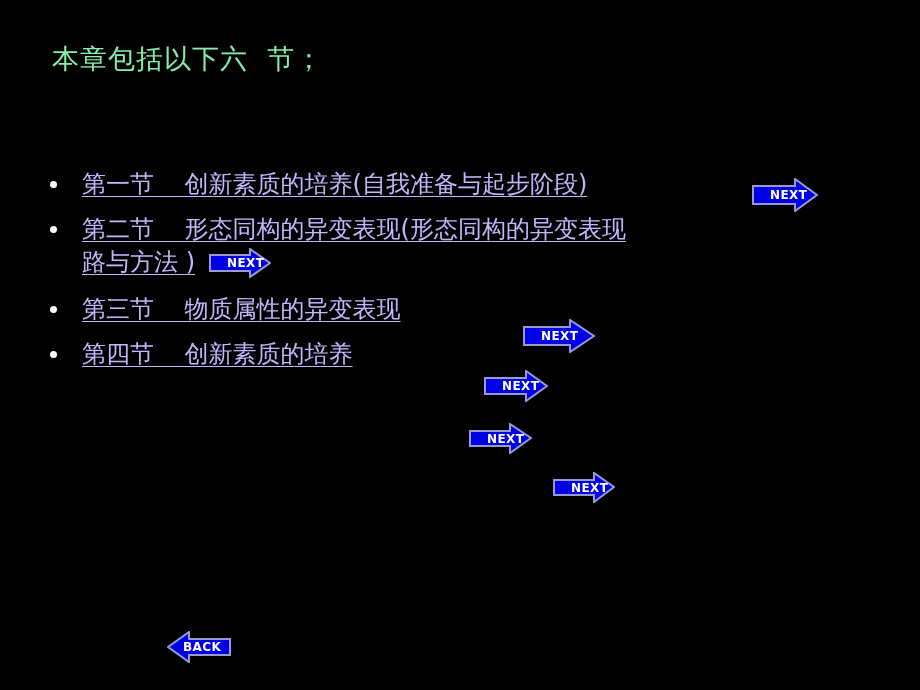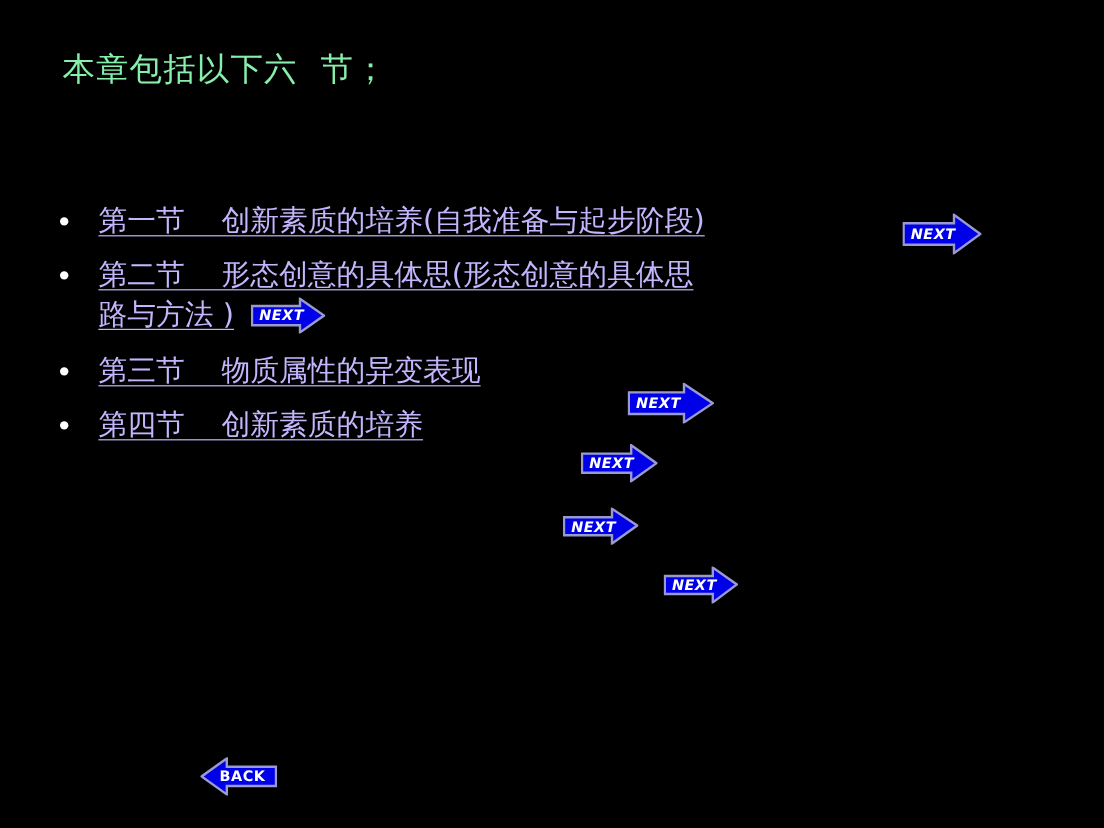--- a/index.html
+++ b/index.html
@@ -91,21 +91,21 @@
     height: 100%;
     display: flex;
     align-items: center;
     color: #ffffff;
     font-weight: bold;
     font-size: 12px;
     letter-spacing: 0.4px;
     font-family: "DejaVu Sans", "Liberation Sans", sans-serif;
     pointer-events: none;
   }
-  .arrow-btn.next .arrow-label { justify-content: flex-start; padding-left: 7px; font-style: italic; }
+  .arrow-btn.next .arrow-label { justify-content: flex-start; padding-left: 18px; }
   .arrow-btn.back .arrow-label { justify-content: flex-start; padding-left: 16px; }
 
   .inline-next {
     margin-left: 14px;
     position: relative;
     top: -3px;
   }
 
   
   .abs-next { position: absolute; }
@@ -133,21 +133,21 @@
     <div class="bullet-row">
       <span class="bullet-dot"></span>
       <span class="bullet-body">
         <span class="link-text">第一节    创新素质的培养(自我准备与起步阶段)</span>
       </span>
     </div>
 
     <div class="bullet-row">
       <span class="bullet-dot"></span>
       <span class="bullet-body">
-        <span class="link-text wrap-item">第二节    形态创意的具体思(形态创意的具体思</span><br>
+        <span class="link-text wrap-item">第二节    形态同构的异变表现(形态同构的异变表现</span><br>
         <span class="link-text wrap-item">路与方法 )</span><span class="arrow-btn next inline-next">
           <svg width="62" height="30" viewBox="0 0 62 30" aria-hidden="true">
             <polygon points="1,7 41,7 41,1 61,15 41,29 41,23 1,23" fill="#0000e8" stroke="#9a9ad0" stroke-width="2"></polygon>
           </svg>
           <span class="arrow-label">NEXT</span>
         </span>
       </span>
     </div>
 
     <div class="bullet-row">

